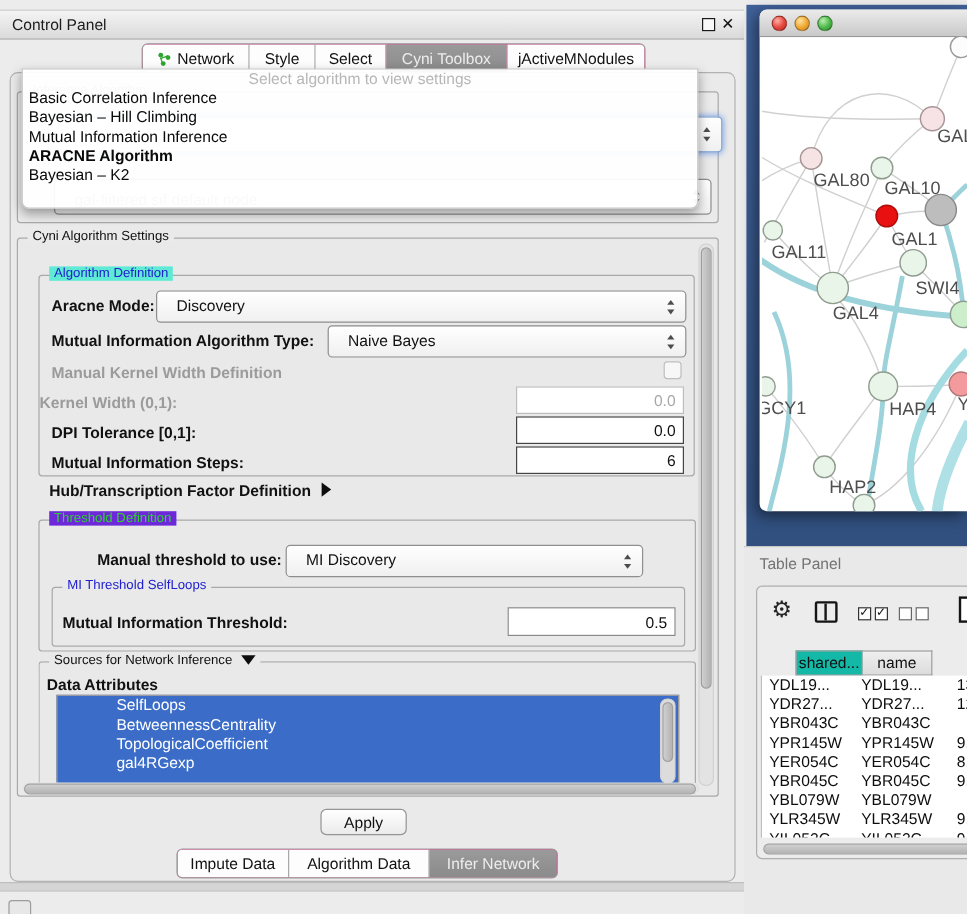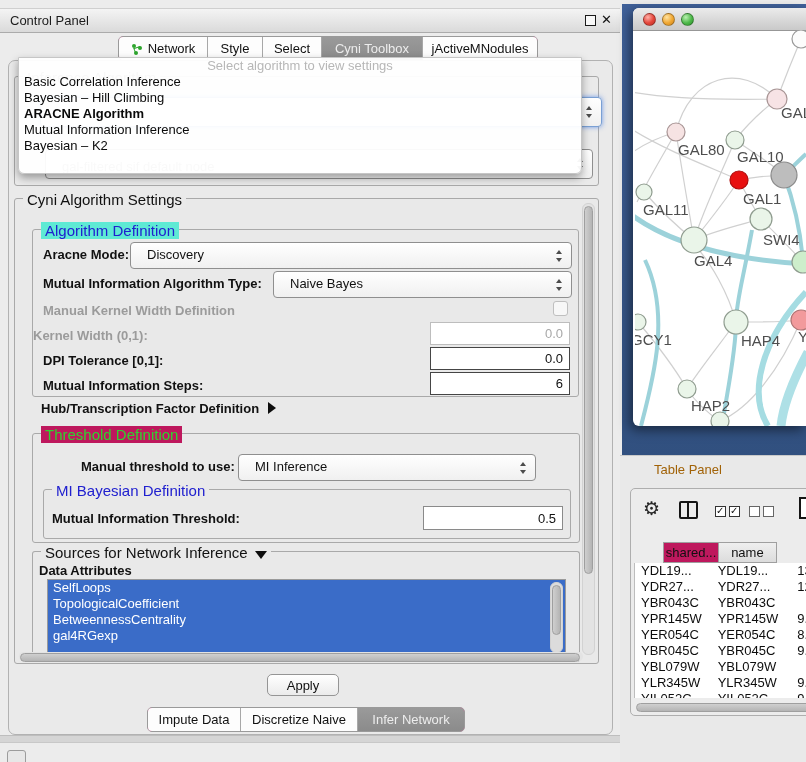--- a/index.html
+++ b/index.html
@@ -23,21 +23,21 @@
   .segi.sel{background:linear-gradient(#9a9a9a,#8b8b8b);color:#ededed;}
   .tabbar{left:118px;top:36px;width:418px;height:23px;position:absolute;}
   .neticon{display:inline-block;width:12px;height:12px;position:relative;}
   .neticon::before{content:"";position:absolute;left:1px;top:1px;width:4px;height:4px;border-radius:50%;background:#2ea52e;box-shadow:6px 2px 0 #2ea52e,2px 7px 0 #2ea52e;}
   .neticon::after{content:"";position:absolute;left:3px;top:4px;width:6px;height:4px;border-top:1px solid #2ea52e;border-left:1px solid #2ea52e;transform:rotate(-20deg);}
   
   .cp-body{position:absolute;left:8px;top:60px;width:603px;height:673px;background:#eaeaea;
     border:1px solid #b2b2b2;border-radius:7px;}
   
   .grp{position:absolute;border:1px solid #a9a9a9;border-radius:3px;}
-  .gt{position:absolute;top:-8px;left:8px;background:#eaeaea;padding:0 4px;font-size:15px;color:#111;white-space:nowrap;}
+  .gt{position:absolute;top:-8px;left:8px;background:#eaeaea;padding:0 4px;font-size:11px;color:#111;white-space:nowrap;}
   .gt.blue{color:#2020cf;}
   .gt.green{color:#2fd32f;}
   .blbl{font-weight:bold;font-size:13px;color:#111;white-space:nowrap;}
   .glbl{font-weight:bold;font-size:13px;color:#9b9b9b;white-space:nowrap;}
   
   .combo{position:absolute;background:linear-gradient(#ffffff,#f0f0f0);border:1px solid #8f8f8f;border-radius:4px;text-decoration:underline;}
   .combo .ctext{position:absolute;left:16px;top:4px;font-size:13px;color:#111;white-space:nowrap;}
   .spin{position:absolute;right:7px;top:50%;margin-top:-7px;width:9px;height:14px;}
   .spin::before{content:"";position:absolute;left:1px;top:1px;border-left:3.5px solid transparent;border-right:3.5px solid transparent;border-bottom:4.5px solid #4c4c4c;}
   .spin::after{content:"";position:absolute;left:1px;bottom:1px;border-left:3.5px solid transparent;border-right:3.5px solid transparent;border-top:4.5px solid #4c4c4c;}
@@ -51,21 +51,21 @@
   .dd-prompt{height:16px;line-height:16px;text-align:center;color:#b7b7b7;font-size:13px;}
   .dd-item{height:16px;line-height:16px;padding-left:5px;font-size:13px;color:#0a0a0a;}
   .dd-item.bold{font-weight:bold;}
   
   .sbv{position:absolute;background:#e3e3e3;border:1px solid #d2d2d2;border-radius:6px;}
   .sbv .th{position:absolute;left:1px;width:7px;background:linear-gradient(90deg,#cfcfcf,#b4b4b4);border:1px solid #9f9f9f;border-radius:5px;}
   .sbh{position:absolute;background:#e3e3e3;border-radius:6px;}
   .sbh .th{position:absolute;top:1px;height:7px;background:linear-gradient(#cfcfcf,#b4b4b4);border:1px solid #9f9f9f;border-radius:5px;}
   
   .attrlist{position:absolute;background:#3a6cc8;border:1px solid #9a9a9a;overflow:hidden;}
-  .attr{height:16px;line-height:16px;color:#fff;padding-left:5px;font-size:13px;}
+  .attr{height:16px;line-height:16px;color:#fff;padding-left:5px;font-size:13px;margin-left:44px;}
   
   .apply{position:absolute;left:267px;top:674px;width:72px;height:22px;background:linear-gradient(#ffffff,#ebebeb);
     border:1px solid #959595;border-radius:5px;font-family:inherit;font-size:13px;color:#111;}
   .btabs{position:absolute;left:147px;top:707px;height:23px;}
   .tri-r{display:inline-block;width:0;height:0;border-top:6px solid transparent;border-bottom:6px solid transparent;border-left:8px solid #0d0d0d;margin-left:9px;vertical-align:-1px;}
   .tri-d{display:inline-block;width:0;height:0;border-left:6px solid transparent;border-right:6px solid transparent;border-top:8px solid #0d0d0d;margin-left:7px;vertical-align:-1px;}
   .bottom-strip{position:absolute;left:0;top:735px;width:806px;height:6px;background:#d5d5d5;border-top:1px solid #bebebe;border-bottom:1px solid #c8c8c8;}
   .mini-btn{position:absolute;left:7px;top:750px;width:17px;height:14px;border:1px solid #9c9c9c;border-radius:3px;background:#e7e7e7;}
   
   .desktop{position:absolute;left:622px;top:4px;width:184px;height:452px;background:linear-gradient(#40619a,#31507f);}
@@ -73,38 +73,38 @@
     box-shadow:-3px 4px 12px rgba(0,0,0,0.5);background:#fff;}
   .nw-title{position:absolute;left:0;top:0;width:173px;height:22px;background:linear-gradient(#ebebeb,#c9c9c9);
     border-bottom:1px solid #979797;border-radius:6px 0 0 0;}
   .tl{position:absolute;top:4.5px;width:13px;height:13px;border-radius:50%;border:1px solid rgba(0,0,0,0.3);box-sizing:border-box;}
   .tl.red{left:10px;background:radial-gradient(circle at 35% 30%,#ffb0a8,#e4453a 55%,#b93229);}
   .tl.yel{left:29px;background:radial-gradient(circle at 35% 30%,#ffe3a1,#f0a732 55%,#c9831f);}
   .tl.grn{left:48px;background:radial-gradient(circle at 35% 30%,#b9f0b0,#4db849 55%,#2f8f2c);}
   .netsvg{position:absolute;left:2px;top:22px;}
   
   .tpanel{position:absolute;left:620px;top:455px;width:186px;height:307px;background:#e9e9e9;border-top:1px solid #c9c9c9;}
-  .tp-head{position:absolute;left:34px;top:6px;color:#a16207;}
+  .tp-head{position:absolute;left:13px;top:6px;color:#737373;}
   .tp-box{position:absolute;left:10px;top:32px;width:210px;height:226px;background:#ececec;
     border:1px solid #aeaeae;border-radius:5px;}
   .gear{position:absolute;left:12px;top:8px;font-size:19px;color:#262626;}
   .gear::before{content:"⚙";}
   .colicon{position:absolute;left:48px;top:12px;width:15px;height:14px;border:2px solid #151515;border-radius:2px;}
   .colicon::after{content:"";position:absolute;left:6px;top:0;width:2px;height:14px;background:#151515;}
   .cb{display:inline-block;width:9px;height:9px;border:1.5px solid #333;margin-right:3px;position:relative;background:#fff;}
   .cb.on::after{content:"✓";position:absolute;left:0px;top:-2px;font-size:10px;color:#111;}
   .cb.off{border-color:#666;}
   .cbpair{position:absolute;top:16px;}
   .fileicon{position:absolute;left:168px;top:8px;width:15px;height:18px;border:2px solid #151515;background:#fff;}
   .tbl{position:absolute;left:3px;top:53px;width:216px;}
   .thead{display:flex;height:21px;}
   .thc{box-sizing:border-box;border:1px solid #9f9f9f;border-left:none;height:21px;line-height:19px;
     text-align:center;font-size:13px;color:#111;background:linear-gradient(#efefef,#dcdcdc);}
   .thc:first-child{border-left:1px solid #9f9f9f;}
-  .thc.bluebg{background:#be185d;margin-left:29px;}
+  .thc.bluebg{background:#14b8a6;margin-left:29px;}
   .tbody{position:relative;overflow:hidden;height:135px;background:#fff;border-left:1px solid #bdbdbd;}
   .trow{display:flex;height:16px;line-height:16px;}
   .tcell{box-sizing:border-box;padding-left:6px;font-size:13px;color:#0d0d0d;white-space:nowrap;overflow:hidden;}
   
   .nlab{font-size:15px;fill:#4e4e4e;}
 </style>
 </head>
 <body>
 
 <div id="app">
@@ -144,22 +144,22 @@
   </div>
   <div class="combo" style="left:45px;top:149px;width:546px;height:28px;z-index:1">
     <span class="ctext" style="color:#8f8f8f;top:9px">gal-filtered sif default node</span>
     <span class="spin"></span>
   </div>
 
   <div class="dropdown">
     <div class="dd-prompt">Select algorithm to view settings</div>
     <div class="dd-item">Basic Correlation Inference</div>
     <div class="dd-item">Bayesian – Hill Climbing</div>
+    <div class="dd-item">Mutual Information Inference</div>
     <div class="dd-item bold">ARACNE Algorithm</div>
-    <div class="dd-item">Mutual Information Inference</div>
     <div class="dd-item">Bayesian – K2</div>
   </div>
 
   <div class="grp" style="left:14px;top:198px;width:583px;height:464px;background:#e9e9e9">
     <span class="gt" style="background:#eaeaea">Cyni Algorithm Settings</span>
 
     <div class="grp" style="left:17px;top:30px;width:545px;height:166px">
       <span class="gt blue" style="background:#5eead4">Algorithm Definition</span>
       <span class="blbl abs" style="left:10px;top:17px">Aracne Mode:</span>
       <div class="combo" style="left:97px;top:12px;width:440px;height:25px">
@@ -179,40 +179,40 @@
       <input class="fld" style="left: 397px; top: 117px; width: 140px; height: 23px;" readonly="" value="0.0">
       <span class="blbl abs" style="left:10px;top:148px">Mutual Information Steps:</span>
       <input class="fld" style="left: 397px; top: 142px; width: 140px; height: 23px;" readonly="" value="6">
     </div>
 
     <div class="abs" style="left:26px;top:202px">
       <span class="blbl">Hub/Transcription Factor Definition</span><span class="tri-r"></span>
     </div>
 
     <div class="grp" style="left:17px;top:234px;width:546px;height:108px">
-      <span class="gt green" style="background:#be185d">Threshold Definition</span>
+      <span class="gt green" style="background:#6d28d9">Threshold Definition</span>
       <span class="blbl abs" style="left:48px;top:25px">Manual threshold to use:</span>
       <div class="combo" style="left:205px;top:20px;width:296px;height:25px">
-        <span class="ctext">MI Inference</span>
+        <span class="ctext">MI Discovery</span>
         <span class="spin"></span>
       </div>
       <div class="grp" style="left:10px;top:55px;width:526px;height:48px">
-        <span class="gt blue" style="background:#e9e9e9">MI Bayesian Definition</span>
+        <span class="gt blue" style="background:#e9e9e9">MI Threshold SelfLoops</span>
         <span class="blbl abs" style="left:8px;top:21px">Mutual Information Threshold:</span>
         <input class="fld" style="left: 379px; top: 16px; width: 140px; height: 24px; border-color: rgb(138, 138, 138);" readonly="" value="0.5">
       </div>
     </div>
 
     <div class="grp" style="left:17px;top:352px;width:546px;height:110px;border-bottom:none">
       <span class="gt" style="background:#e9e9e9"><span>Sources for Network Inference</span><span class="tri-d"></span></span>
       <span class="blbl abs" style="left:6px;top:11px">Data Attributes</span>
       <div class="attrlist" style="left:14px;top:27px;width:517px;height:73px">
         <div class="attr">SelfLoops</div>
+        <div class="attr">BetweennessCentrality</div>
         <div class="attr">TopologicalCoefficient</div>
-        <div class="attr">BetweennessCentrality</div>
         <div class="attr">gal4RGexp</div>
         <div class="sbv" style="right:2px;top:2px;width:11px;height:69px;background:#dcdcdc">
           <div class="th" style="top:2px;height:48px"></div>
         </div>
       </div>
     </div>
 
     <div class="sbv" style="right:3px;top:4px;width:11px;height:450px">
       <div class="th" style="top:2px;height:366px"></div>
     </div>
@@ -220,21 +220,21 @@
       <div class="th" style="left:1px;width:558px"></div>
     </div>
   </div>
 
   <button class="apply">Apply</button>
   <div class="seg btabs">
     <div class="segi" style="width:92px">
       <span>Impute Data</span>
     </div>
     <div class="segi" style="width:116px">
-      <span>Discretize Naive</span>
+      <span>Algorithm Data</span>
     </div>
     <div class="segi sel" style="width:106px">
       <span>Infer Network</span>
     </div>
   </div>
 
   <div class="bottom-strip"></div>
   <div class="mini-btn"></div>
 
   <div class="desktop"></div>

